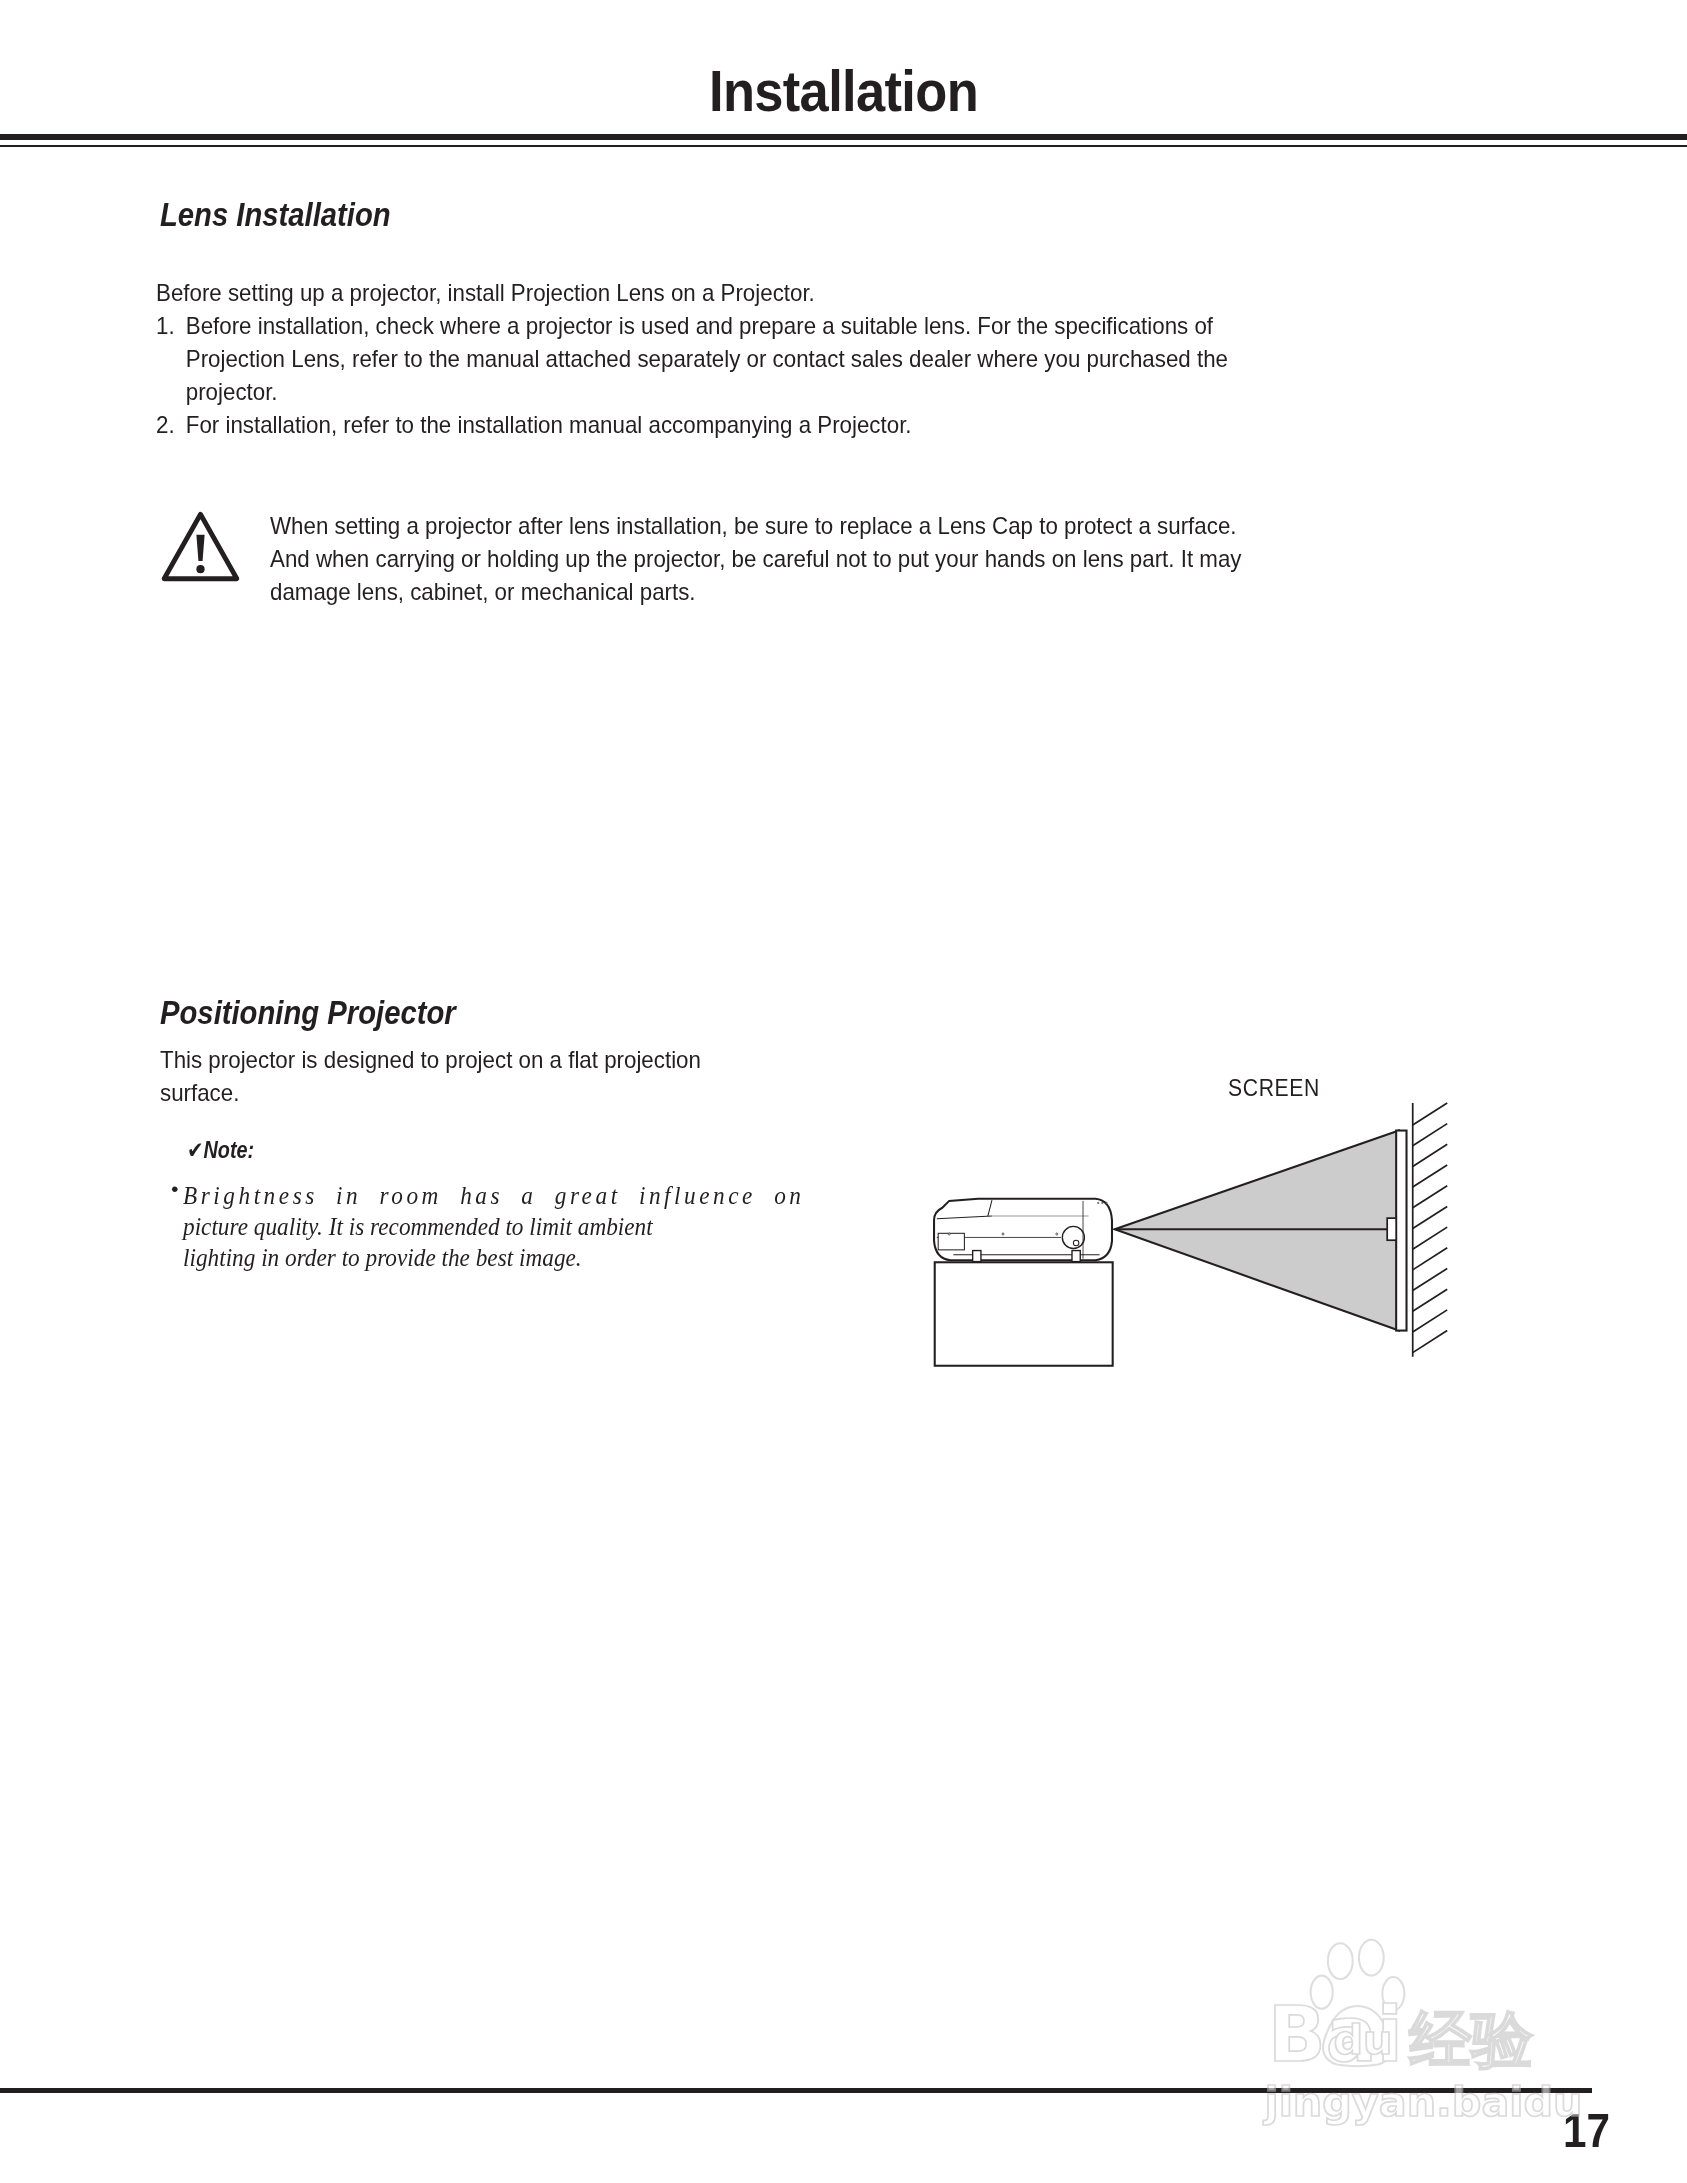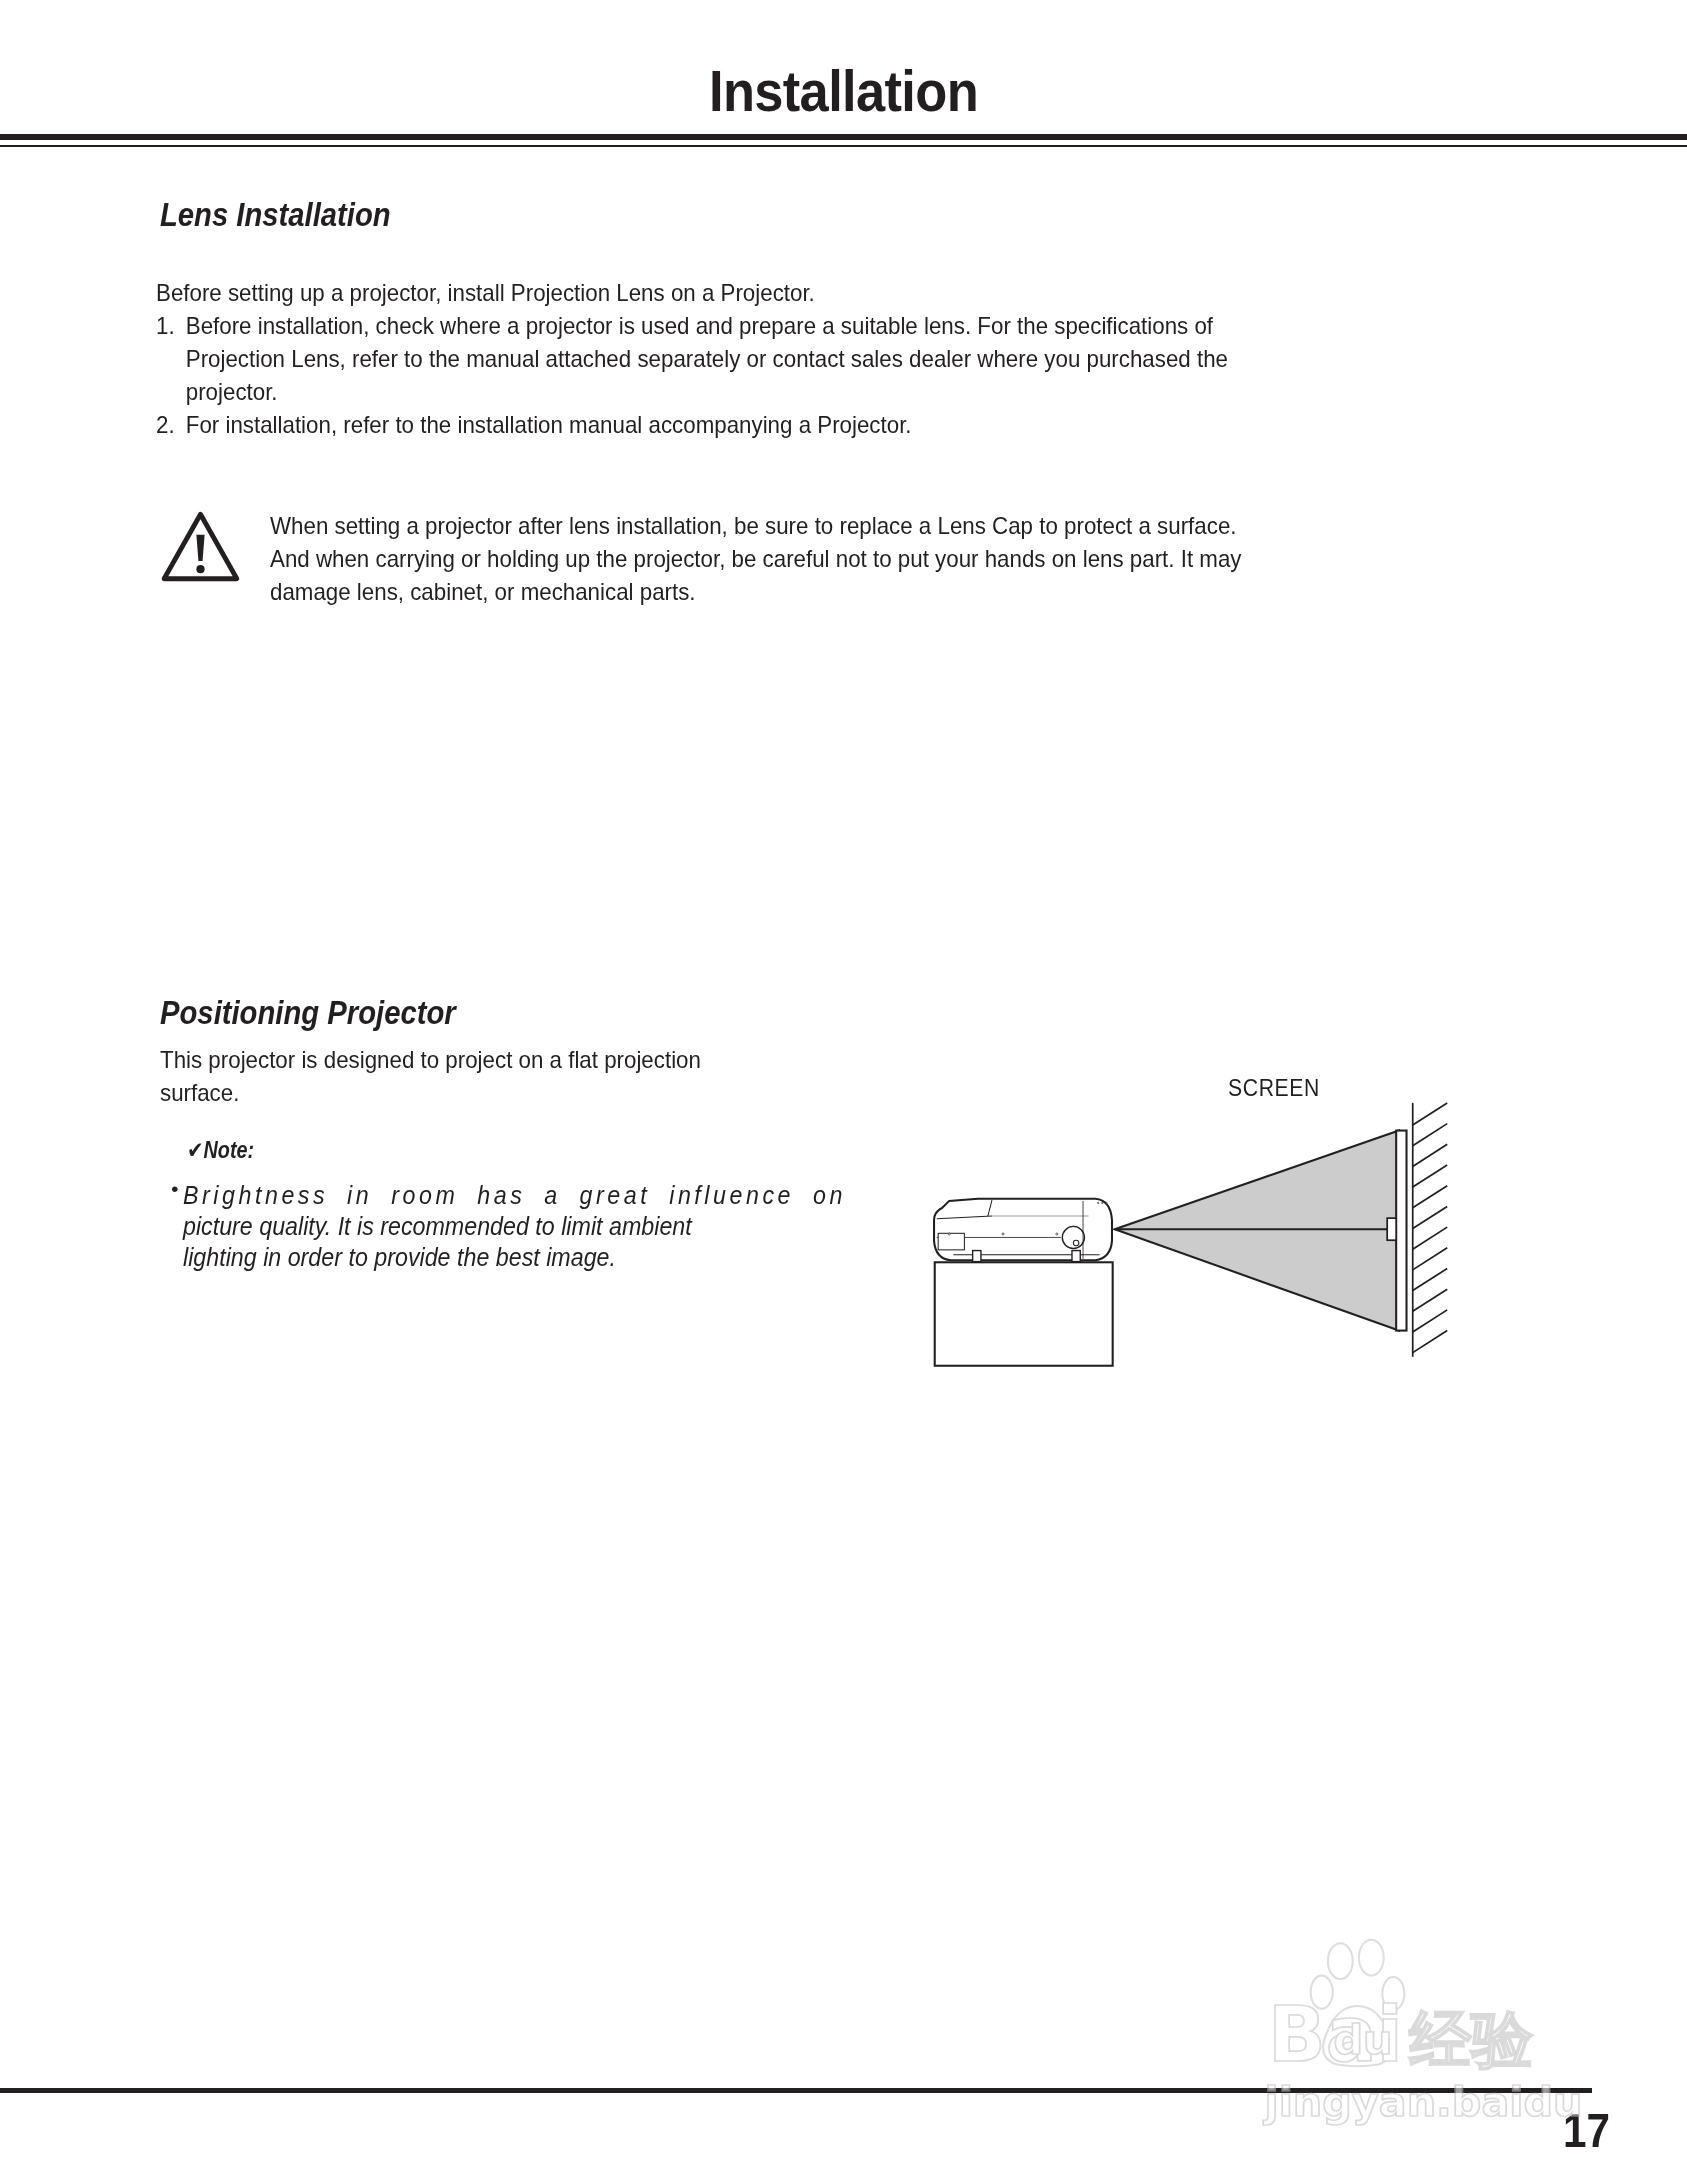--- a/index.html
+++ b/index.html
@@ -20,21 +20,21 @@
   .body-text { font-size: 24px; line-height: 33px; white-space: nowrap; transform: scaleX(0.93);
                transform-origin: left top; }
 
   .list-item { display: flex; }
   .list-num { width: 32px; flex: 0 0 32px; }
 
   .warning-icon { left: 160px; top: 510px; width: 81px; height: 73px; }
 
   .note-label { font-size: 23px; font-weight: bold; font-style: italic; transform: scaleX(0.86);
                 transform-origin: left top; white-space: nowrap; }
-  .note-text { font-size: 25px; line-height: 31px; font-style: italic; }
+  .note-text { font-size: 25px; line-height: 31px; font-style: italic; font-family: Liberation Serif, serif; }
   .note-line { white-space: nowrap; transform: scaleX(0.93); transform-origin: left top; }
   .note-line.justify { letter-spacing: 3.8px; word-spacing: 9.6px; }
   .bullet { left: 171px; top: 1177px; font-size: 20.7px; font-style: italic; }
 
   .screen-label { left: 1228px; top: 1075px; font-size: 23px; letter-spacing: 0.7px; transform: scaleX(0.92);
                   transform-origin: left top; }
 
   .diagram { left: 923px; top: 1096px; width: 538px; height: 276px; }
 
   .footer-rule { left: 0; width: 1592px; top: 2088px; height: 4.8px; background: #231f20; }

